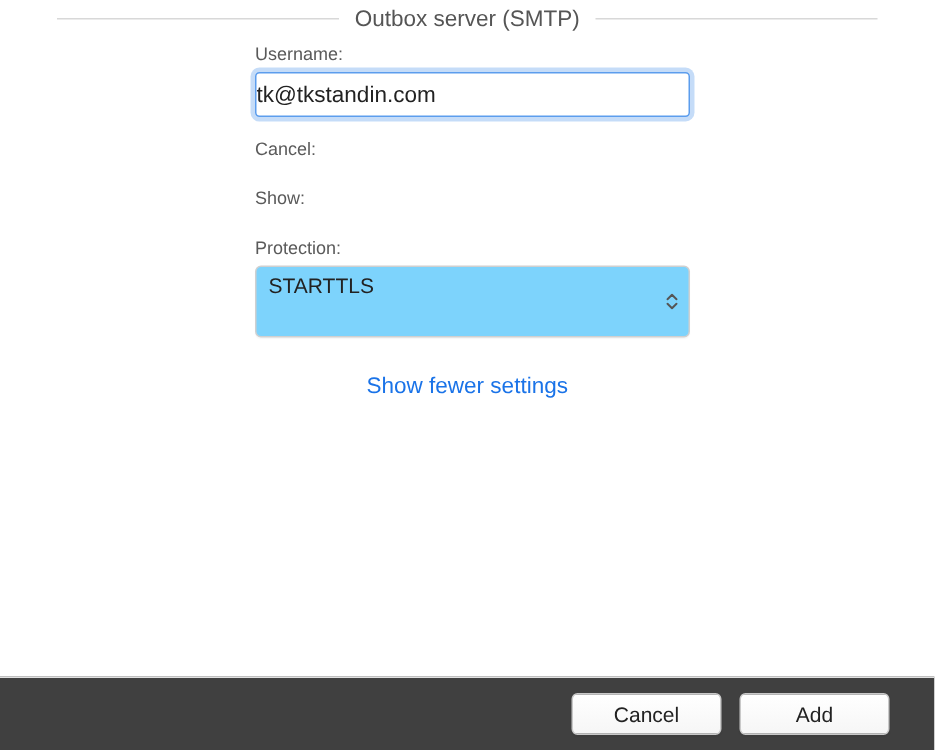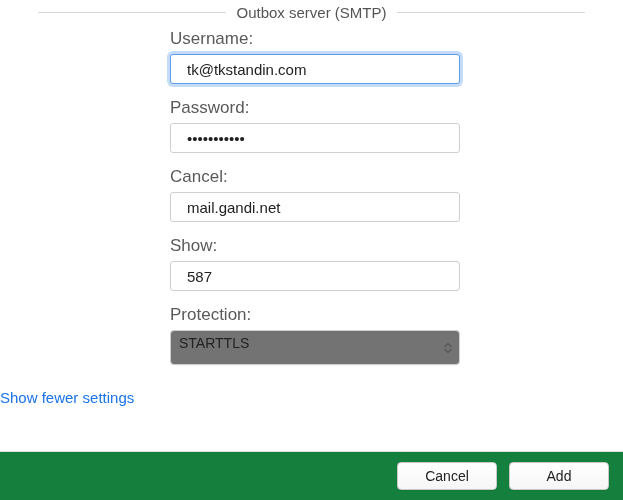--- a/index.html
+++ b/index.html
@@ -37,83 +37,84 @@
     .form-fields {
       margin-left: 170px;
       width: 290px;
       display: flex;
       flex-direction: column;
       gap: 14px;
     }
     .field-group { }
     .field-label {
       color: #5a5a5a;
-      font-size: 17px;
+      font-size: 12px;
       font-weight: 400;
       margin-bottom: 5px;
       display: block;
     }
     .field-input {
       width: 100%;
       height: 30px;
-      padding: 4px 16px;
+      padding: 4px 0;
       font-size: 15px;
       border: 1px solid #cfcfcf;
       border-radius: 3px;
       background: #fff;
       color: #222;
       font-family: inherit;
     }
     .field-input.focused {
       border-color: #5c9ded;
       box-shadow: 0 0 0 3px rgba(90, 155, 235, 0.35);
     }
     .select-wrapper {
       position: relative;
       width: 100%;
     }
     .field-select {
       width: 100%;
-      height: 35px;
+      height: 48px;
       padding: 4px 26px 4px 8px;
       font-size: 14px;
       border: 1px solid #d0d0d0;
       border-radius: 4px;
-      background: #737373;
+      background: #7dd3fc;
       color: #222;
       font-family: inherit;
       appearance: none;
       -webkit-appearance: none;
       cursor: default;
       box-shadow: 0 1px 1px rgba(0,0,0,0.04);
     }
     .select-arrows {
       position: absolute;
       right: 8px;
       top: 50%;
       transform: translateY(-50%);
       pointer-events: none;
       display: flex;
       flex-direction: column;
       gap: 1px;
     }
     .select-arrows svg { display: block; }
     .link-row {
+      text-align: center;
       margin-top: 24px;
     }
     .toggle-link {
       color: #1a73e8;
       font-size: 15px;
       text-decoration: none;
       cursor: pointer;
     }
     .footer {
       border-top: 1px solid #e0e0e0;
-      background: #15803d;
-      padding: 10px 14px;
+      background: #404040;
+      padding: 10px 30px;
       display: flex;
       justify-content: flex-end;
       gap: 12px;
     }
     .btn {
       min-width: 100px;
       height: 28px;
       padding: 0 16px;
       font-size: 14px;
       color: #222;
@@ -135,33 +136,27 @@
 </div>
 
 <div class="content">
   <div class="form-fields">
 
     <div class="field-group">
       <label class="field-label">Username:</label>
       <input class="field-input focused" type="text" value="tk@tkstandin.com" style="">
     </div>
 
-    <div class="field-group">
-      <label class="field-label">Password:</label>
-      <input class="field-input" type="text" value="•••••••••••" style="">
-    </div>
 
     <div class="field-group">
       <label class="field-label">Cancel:</label>
-      <input class="field-input" type="text" value="mail.gandi.net" style="">
     </div>
 
     <div class="field-group">
       <label class="field-label">Show:</label>
-      <input class="field-input" type="text" value="587" style="">
     </div>
 
     <div class="field-group">
       <label class="field-label">Protection:</label>
       <div class="select-wrapper">
         <div class="field-select">STARTTLS</div>
         <span class="select-arrows">
           <svg width="8" height="5" viewBox="0 0 8 5">
               <path d="M1 4 L4 1 L7 4" fill="none" stroke="#555" stroke-width="1.3" stroke-linecap="round" stroke-linejoin="round"></path>
             </svg>

